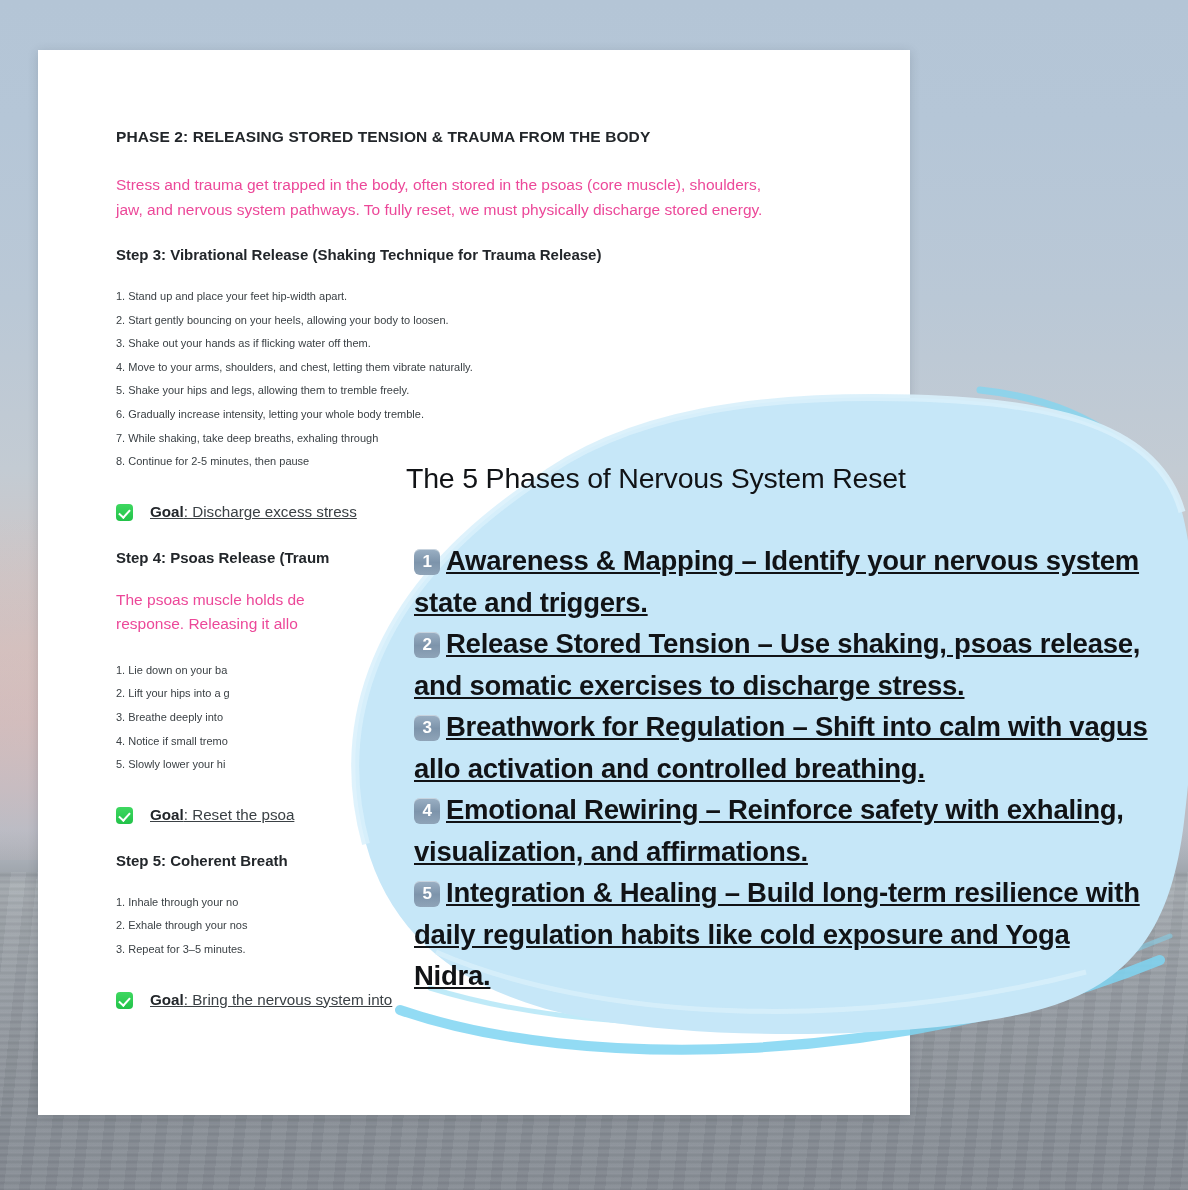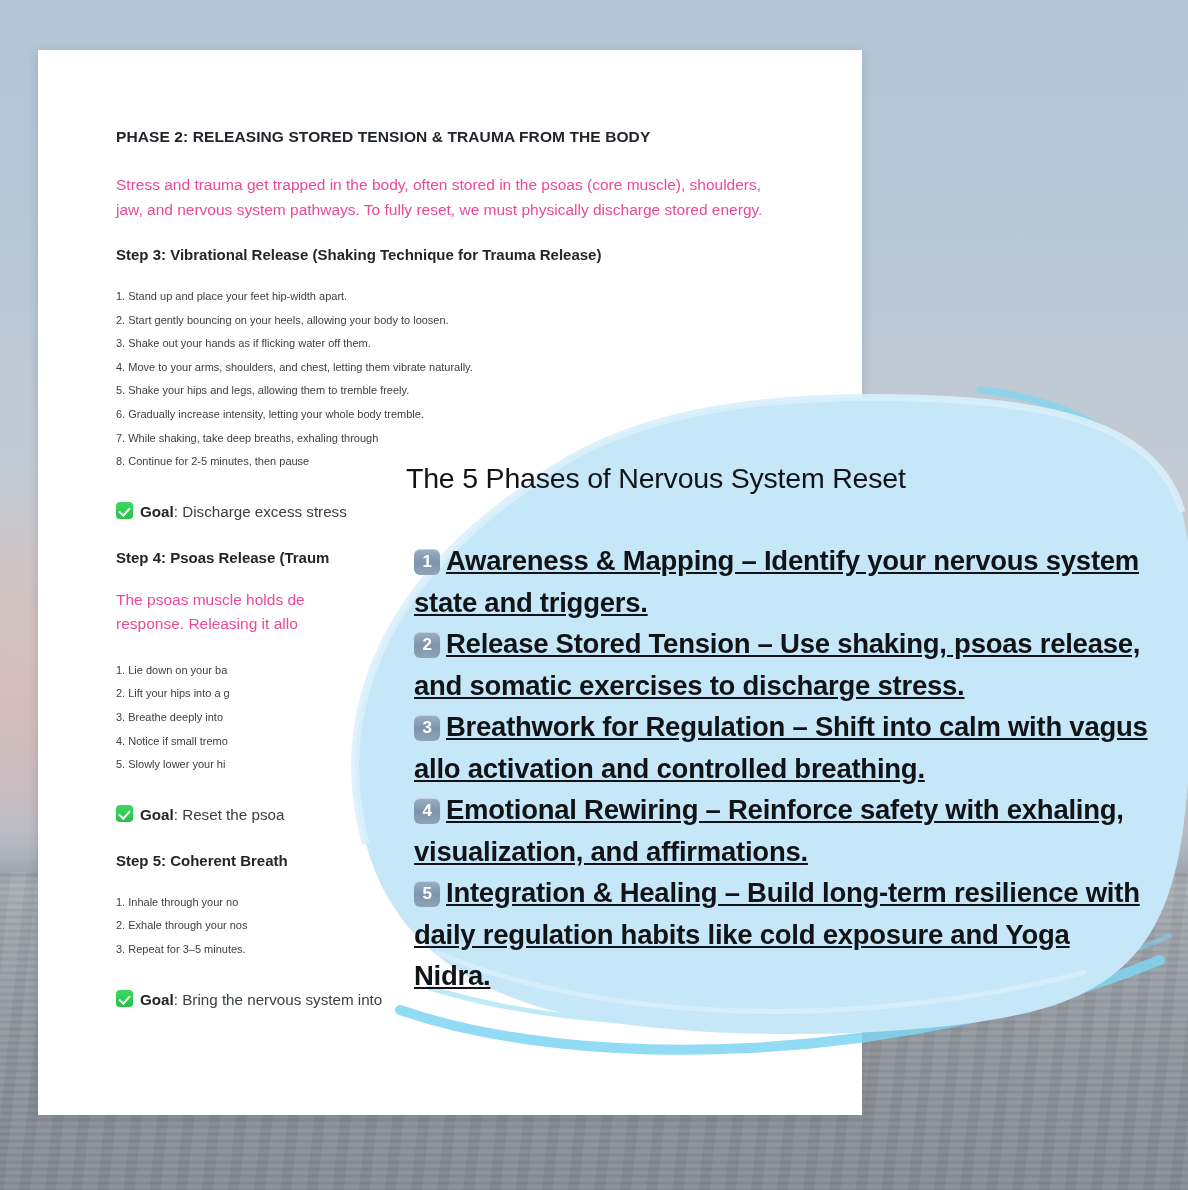--- a/index.html
+++ b/index.html
@@ -74,20 +74,21 @@
 
   
   .page {
     position: absolute;
     left: 38px;
     top: 50px;
     width: 824px;
     height: 1065px;
     background: #ffffff;
     box-shadow: 0 2px 10px rgba(40,50,60,0.18);
+    padding-left: 48px;
   }
   .doc {
     position: absolute;
     left: 78px;
     top: 78px;
     right: 46px;
     color: #2f3336;
   }
   .doc-h1 {
     font-size: 15.5px;
@@ -118,22 +119,23 @@
     font-size: 11px;
     line-height: 23.6px;
     color: #3b4145;
   }
   .doc-goal {
     font-size: 15.2px;
     line-height: 23px;
     color: #3b4145;
     margin: 0 0 26px 0;
     display: flex;
-    align-items: flex-start;
-    gap: 7px;
+    align-items: center;
+    gap: 17px;
+    text-decoration: underline;
   }
   .doc-goal b { color: #22262a; }
   .check-box {
     display: inline-block;
     width: 17px;
     height: 17px;
     border-radius: 4px;
     background: linear-gradient(to bottom, #3ed860, #22c249);
     position: relative;
     flex: 0 0 auto;

